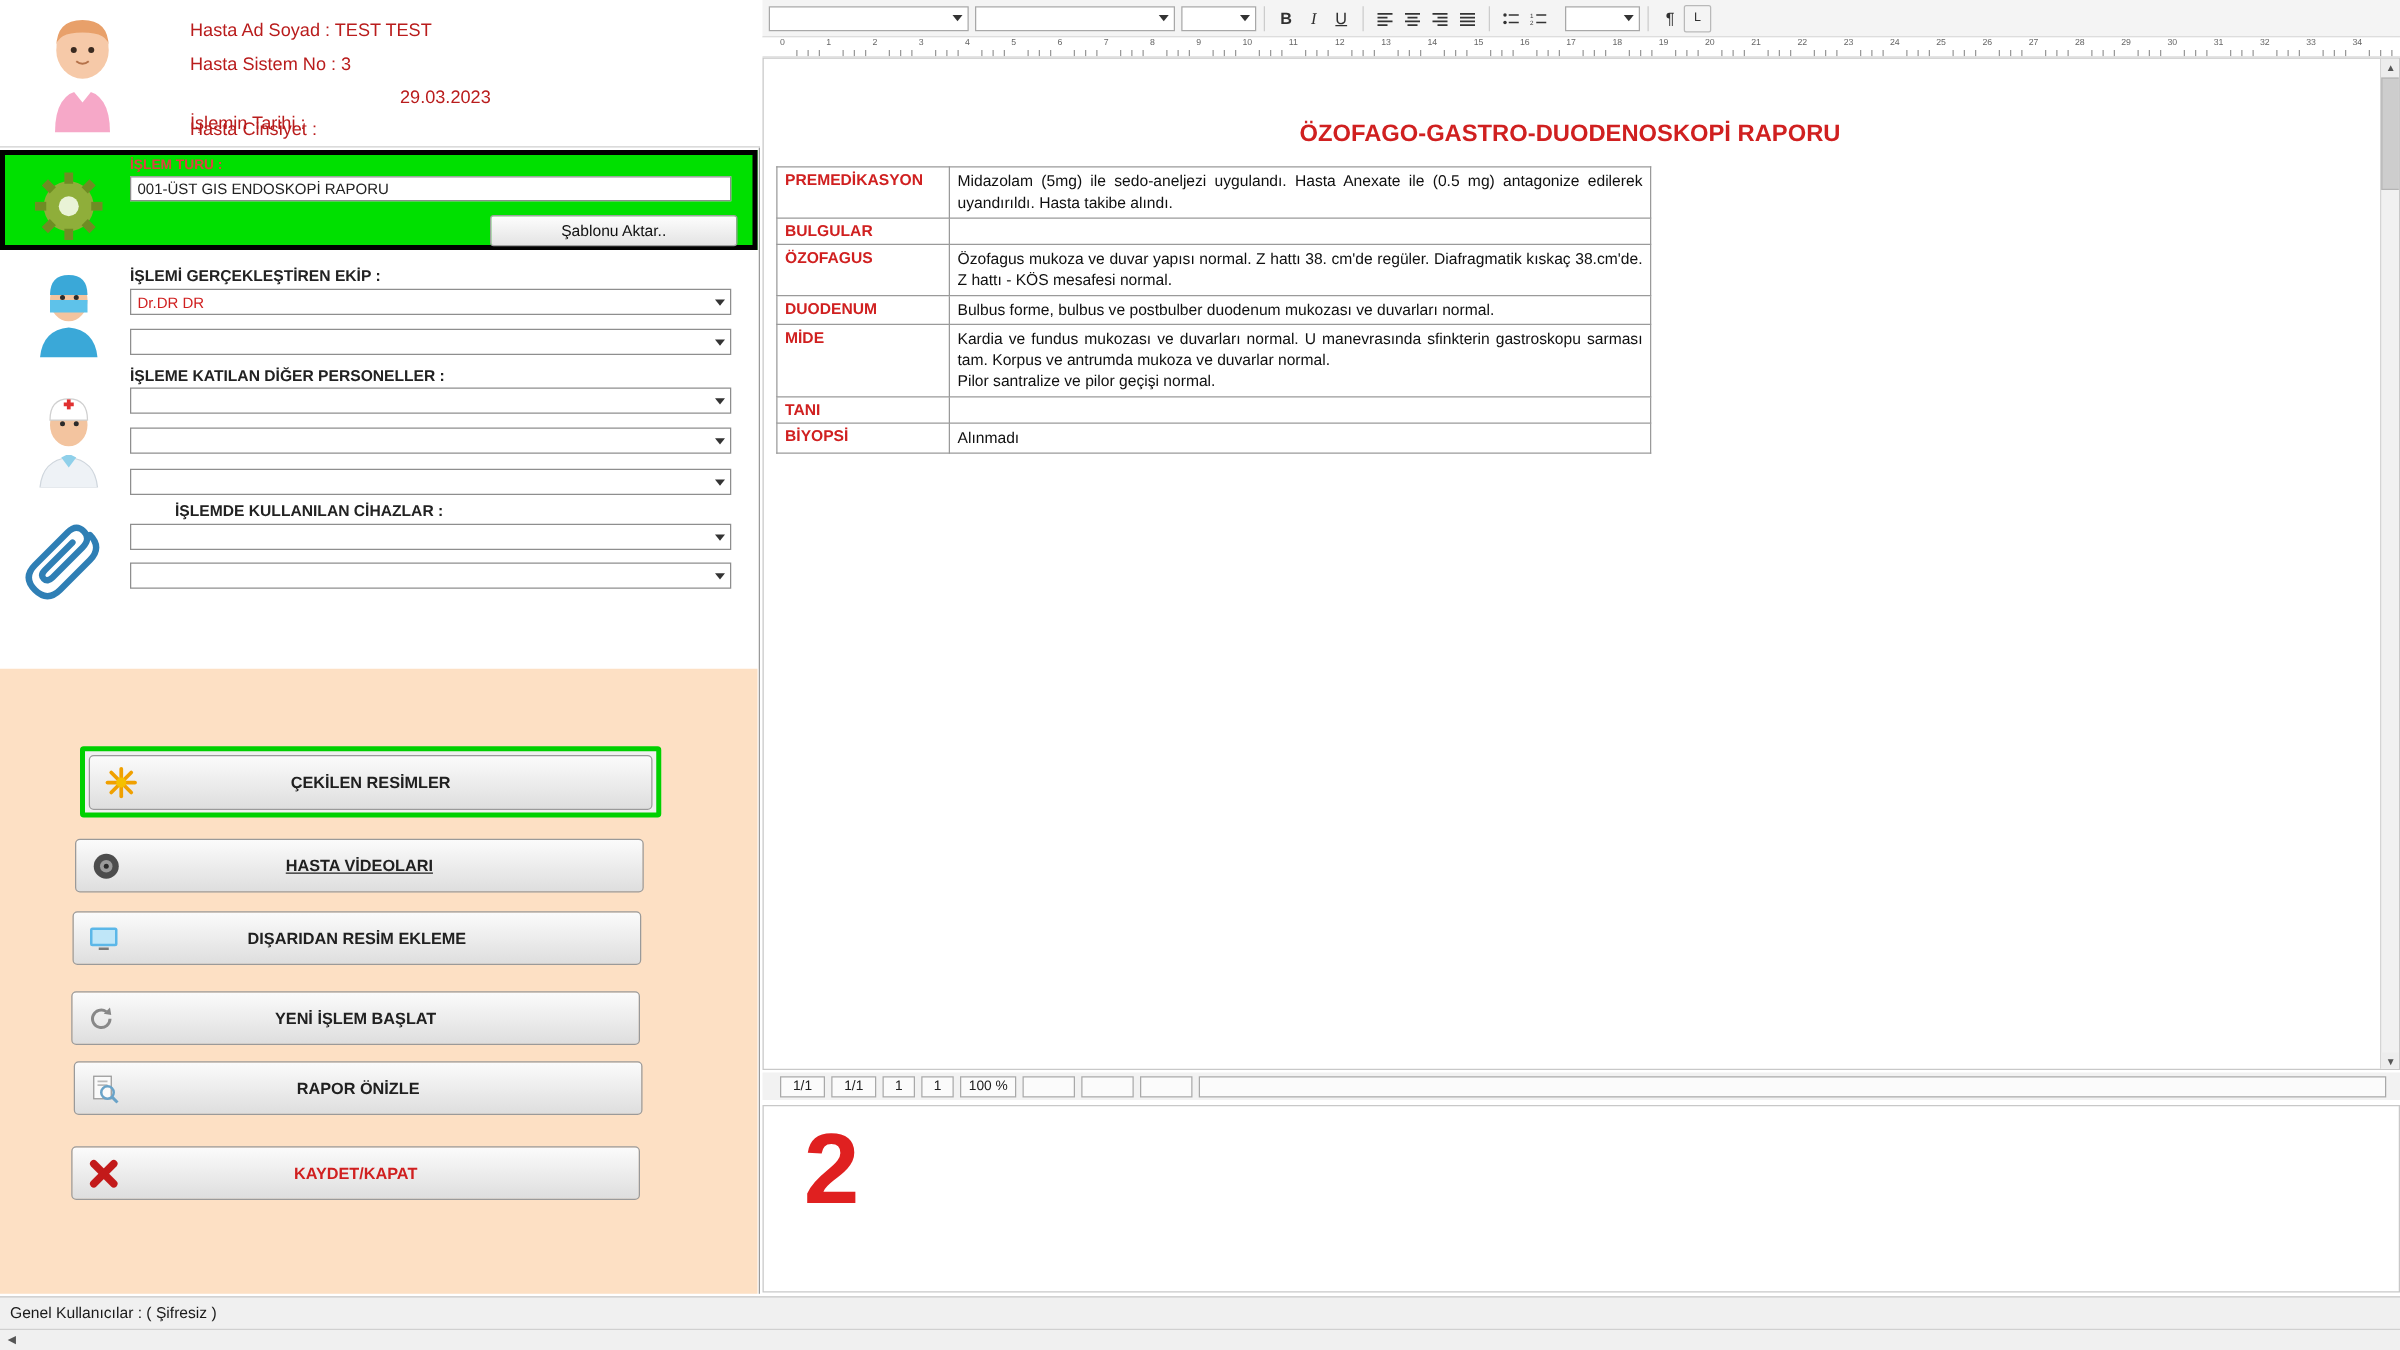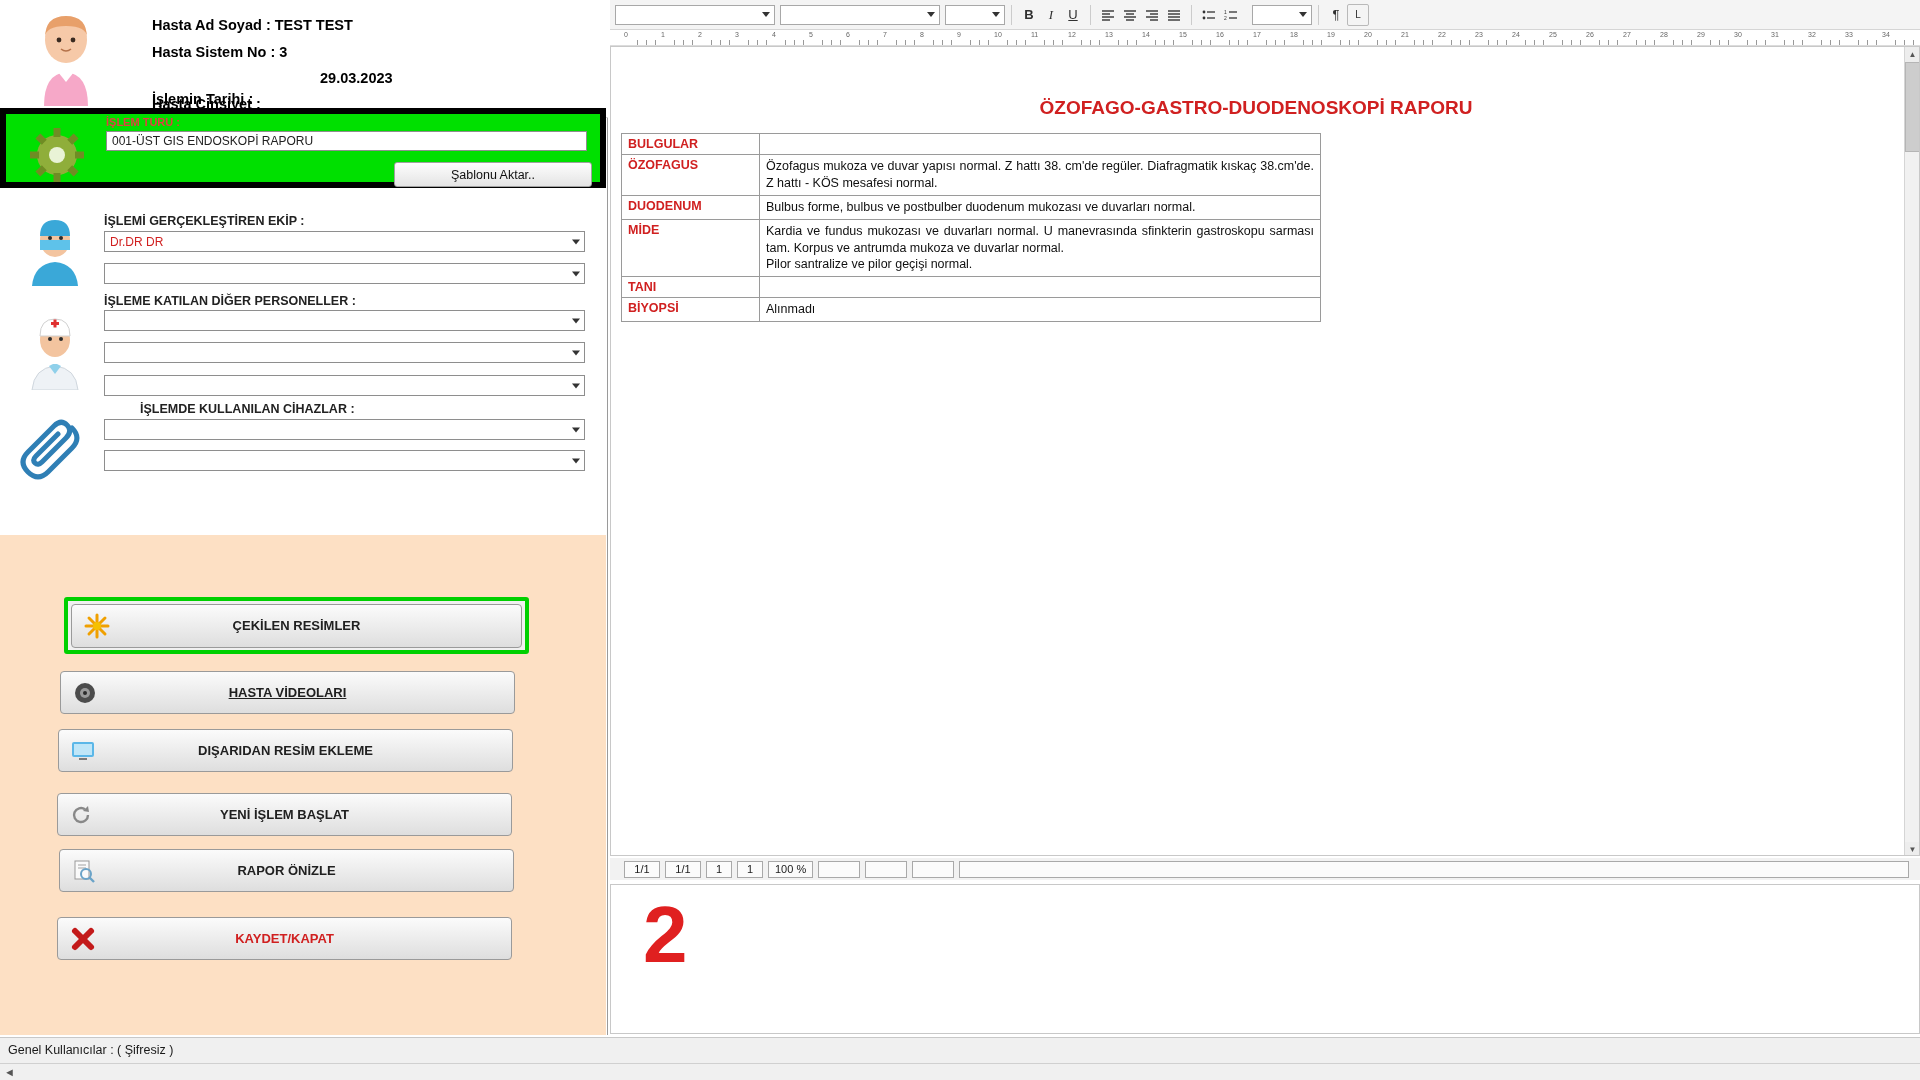--- a/index.html
+++ b/index.html
@@ -19,31 +19,31 @@
   }
 
   
   #patient-header {
     position: absolute; left: 0; top: 0; width: 608px; height: 118px;
     background: #ffffff; border-bottom: 1px solid #cfcfcf;
   }
   #avatar-doctor {
     position: absolute; left: 18px; top: 10px; width: 96px; height: 96px;
   }
-  .pt-row { position: absolute; font-size: 14.5px; font-weight: bold; color: #000000; white-space: nowrap; }
+  .pt-row { position: absolute; font-size: 14.5px; font-weight: normal; color: #b91c1c; white-space: nowrap; }
   #pt-name { left: 152px; top: 17px; }
   #pt-sysno { left: 152px; top: 44px; }
   #pt-date-label { left: 152px; top: 70px; margin-top: 21px; }
   #pt-date-val { left: 320px; top: 70px; }
   #pt-gender { left: 152px; top: 96px; }
 
   
   #islem-turu-block {
-    position: absolute; left: 0px; top: 108px; width: 606px; height: 80px;
-    background: #00e000; border: 6px solid #000000;
+    position: absolute; left: 0px; top: 120px; width: 606px; height: 80px;
+    background: #00e000; border: 4px solid #000000;
   }
   #islem-turu-label {
     position: absolute; left: 100px; top: 2px; font-size: 11px; color: #e04040; font-weight: bold;
   }
   #gear-icon-wrap { position: absolute; left: 16px; top: 12px; width: 70px; height: 58px; }
   #islem-turu-select {
     position: absolute; left: 100px; top: 17px; width: 481px; height: 20px;
   }
   #sablon-aktar-btn {
     position: absolute; left: 388px; top: 48px; width: 198px; height: 25px;
@@ -592,20 +592,24 @@
         <span class="rm" style="left: 1285px;"></span>
         <span class="rm" style="left: 1294px;"></span>
         <span class="rm" style="left: 1303px;"></span>
       </div>
 
     <div id="doc-area">
       <div id="doc-title">ÖZOFAGO-GASTRO-DUODENOSKOPİ RAPORU</div>
       <table id="report-table">
           <tbody>
             <tr>
+              <td class="key">PREMEDİKASYON</td>
+              <td class="val" style="white-space: pre-line;">Midazolam (5mg)   ile sedo-aneljezi uygulandı. Hasta Anexate ile (0.5 mg) antagonize edilerek uyandırıldı. Hasta takibe alındı.</td>
+            </tr>
+            <tr>
               <td class="key">BULGULAR</td>
               <td class="val" style="white-space: pre-line;"></td>
             </tr>
             <tr>
               <td class="key">ÖZOFAGUS</td>
               <td class="val" style="white-space: pre-line;">Özofagus mukoza ve duvar yapısı normal. Z hattı 38. cm'de regüler. Diafragmatik kıskaç 38.cm'de. Z hattı - KÖS mesafesi normal.</td>
             </tr>
             <tr>
               <td class="key">DUODENUM</td>
               <td class="val" style="white-space: pre-line;">Bulbus forme, bulbus ve postbulber duodenum mukozası ve duvarları normal.</td>

